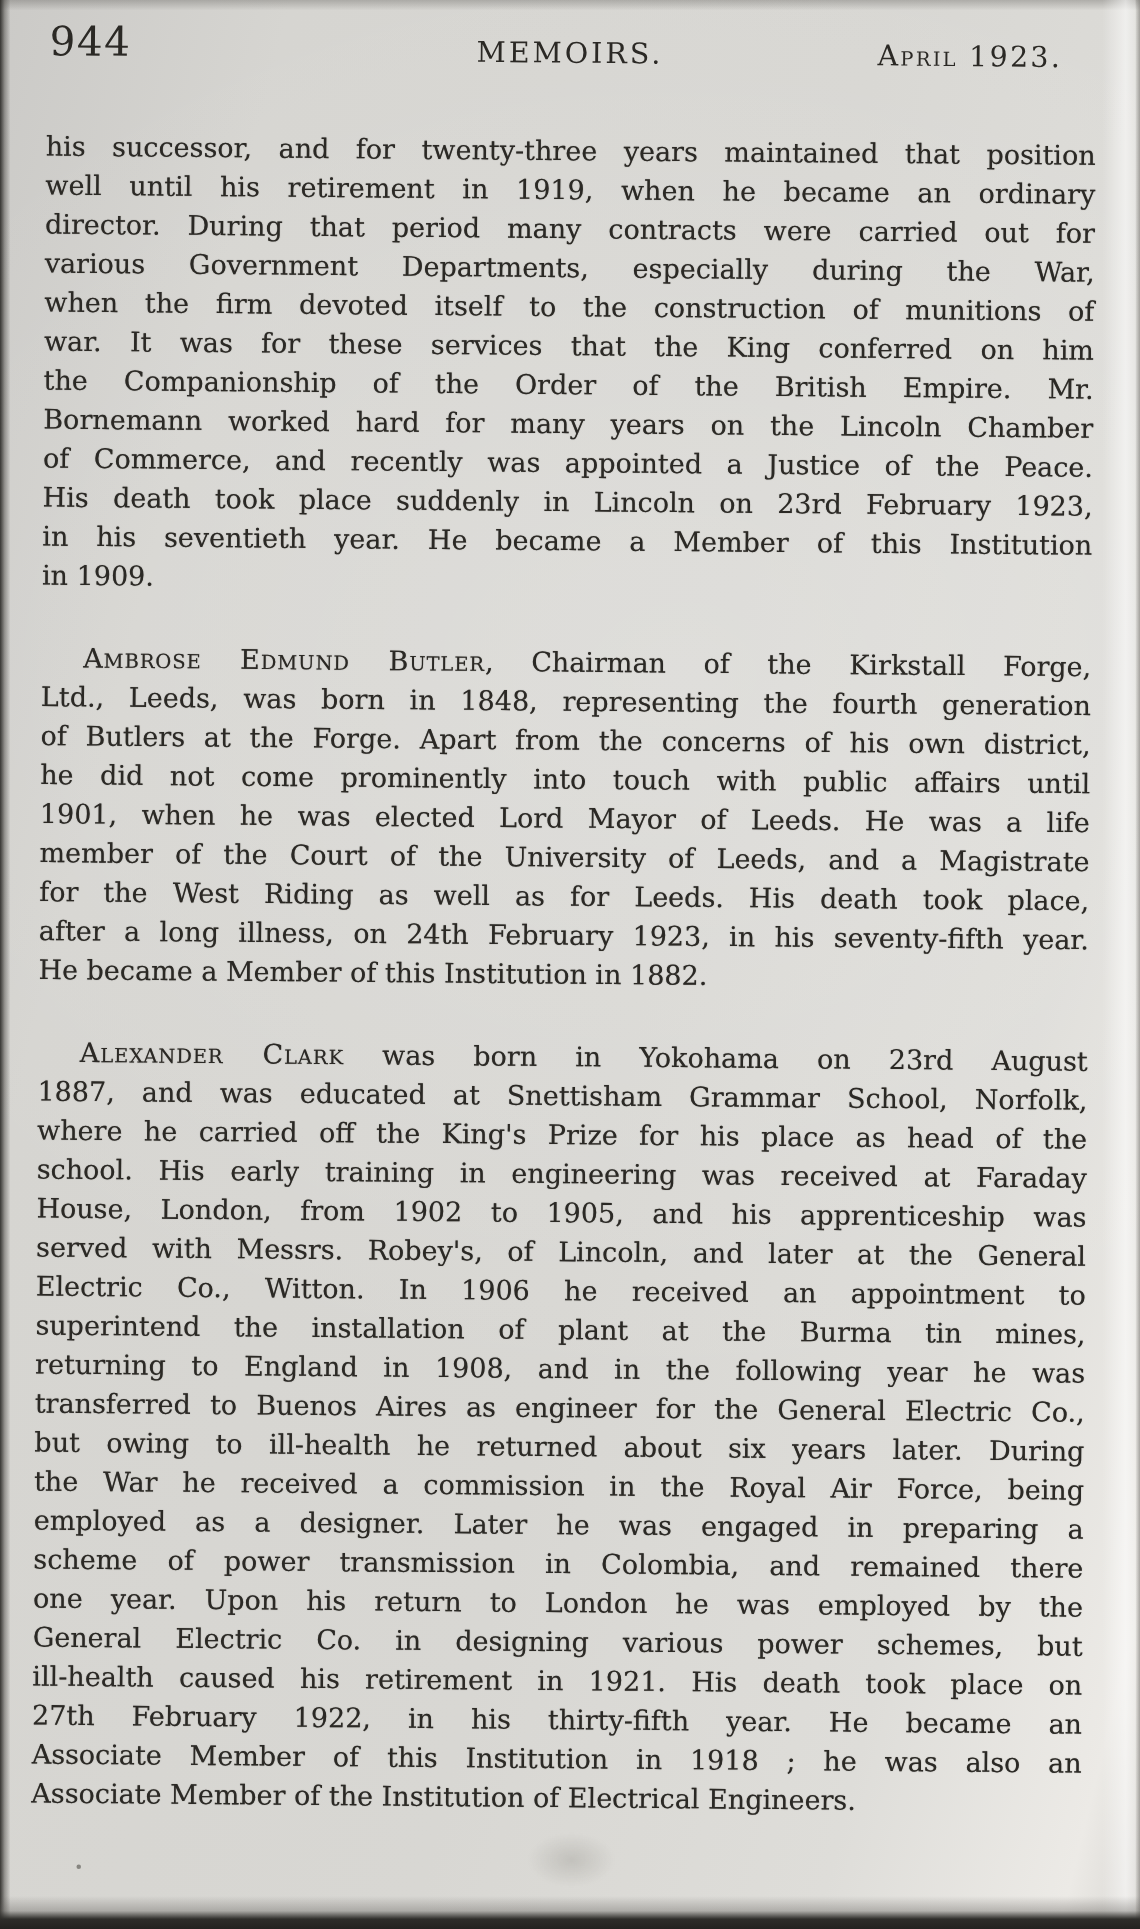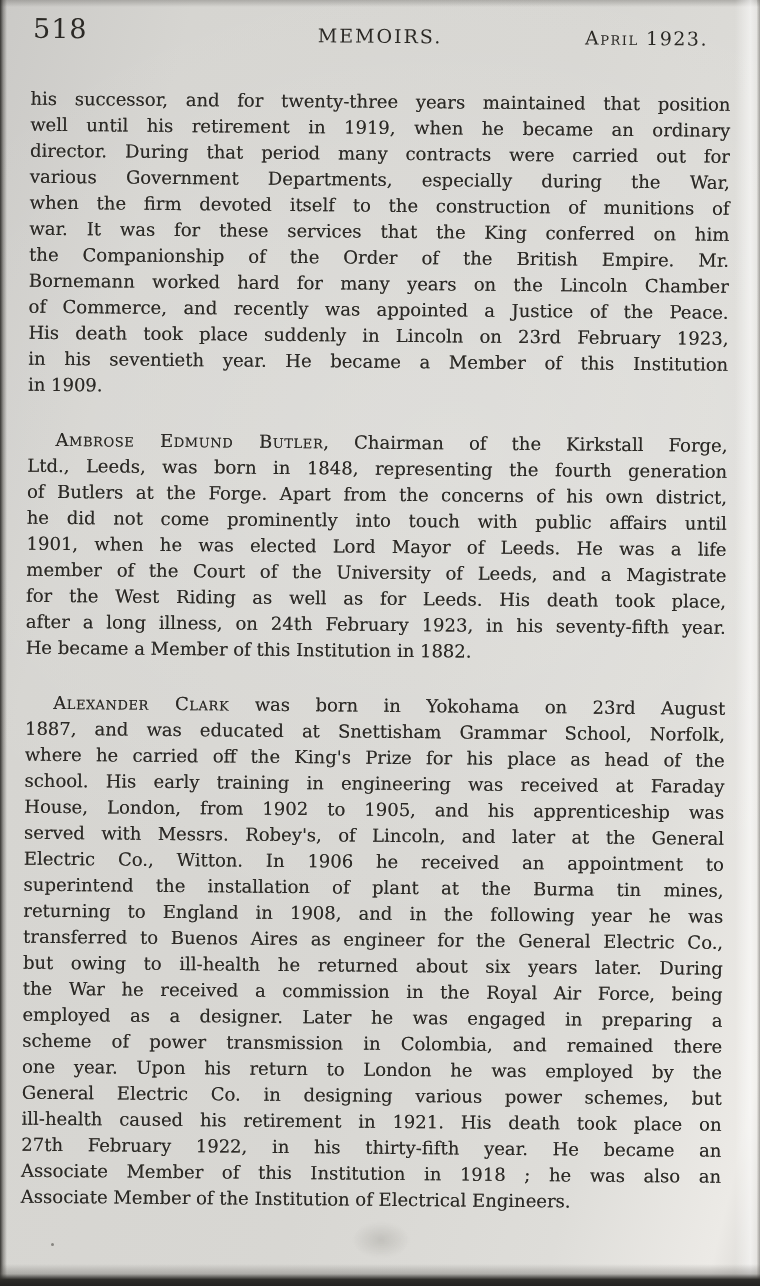--- a/index.html
+++ b/index.html
@@ -97,21 +97,21 @@
     border-radius: 50%;
     background: rgba(100,98,92,0.7);
     pointer-events: none;
   }
 </style>
 </head>
 <body>
 
 <div class="page">
   <div class="content">
-    <div class="pagenum">518</div>
+    <div class="pagenum">944</div>
     <div class="title">MEMOIRS.</div>
     <div class="date">April 1923.</div>
     <div class="body-text">
         <div class="paragraph">
           <div class="line">his successor, and for twenty-three years maintained that position</div>
           <div class="line">well until his retirement in 1919, when he became an ordinary</div>
           <div class="line">director. During that period many contracts were carried out for</div>
           <div class="line">various Government Departments, especially during the War,</div>
           <div class="line">when the firm devoted itself to the construction of munitions of</div>
           <div class="line">war. It was for these services that the King conferred on him</div>

